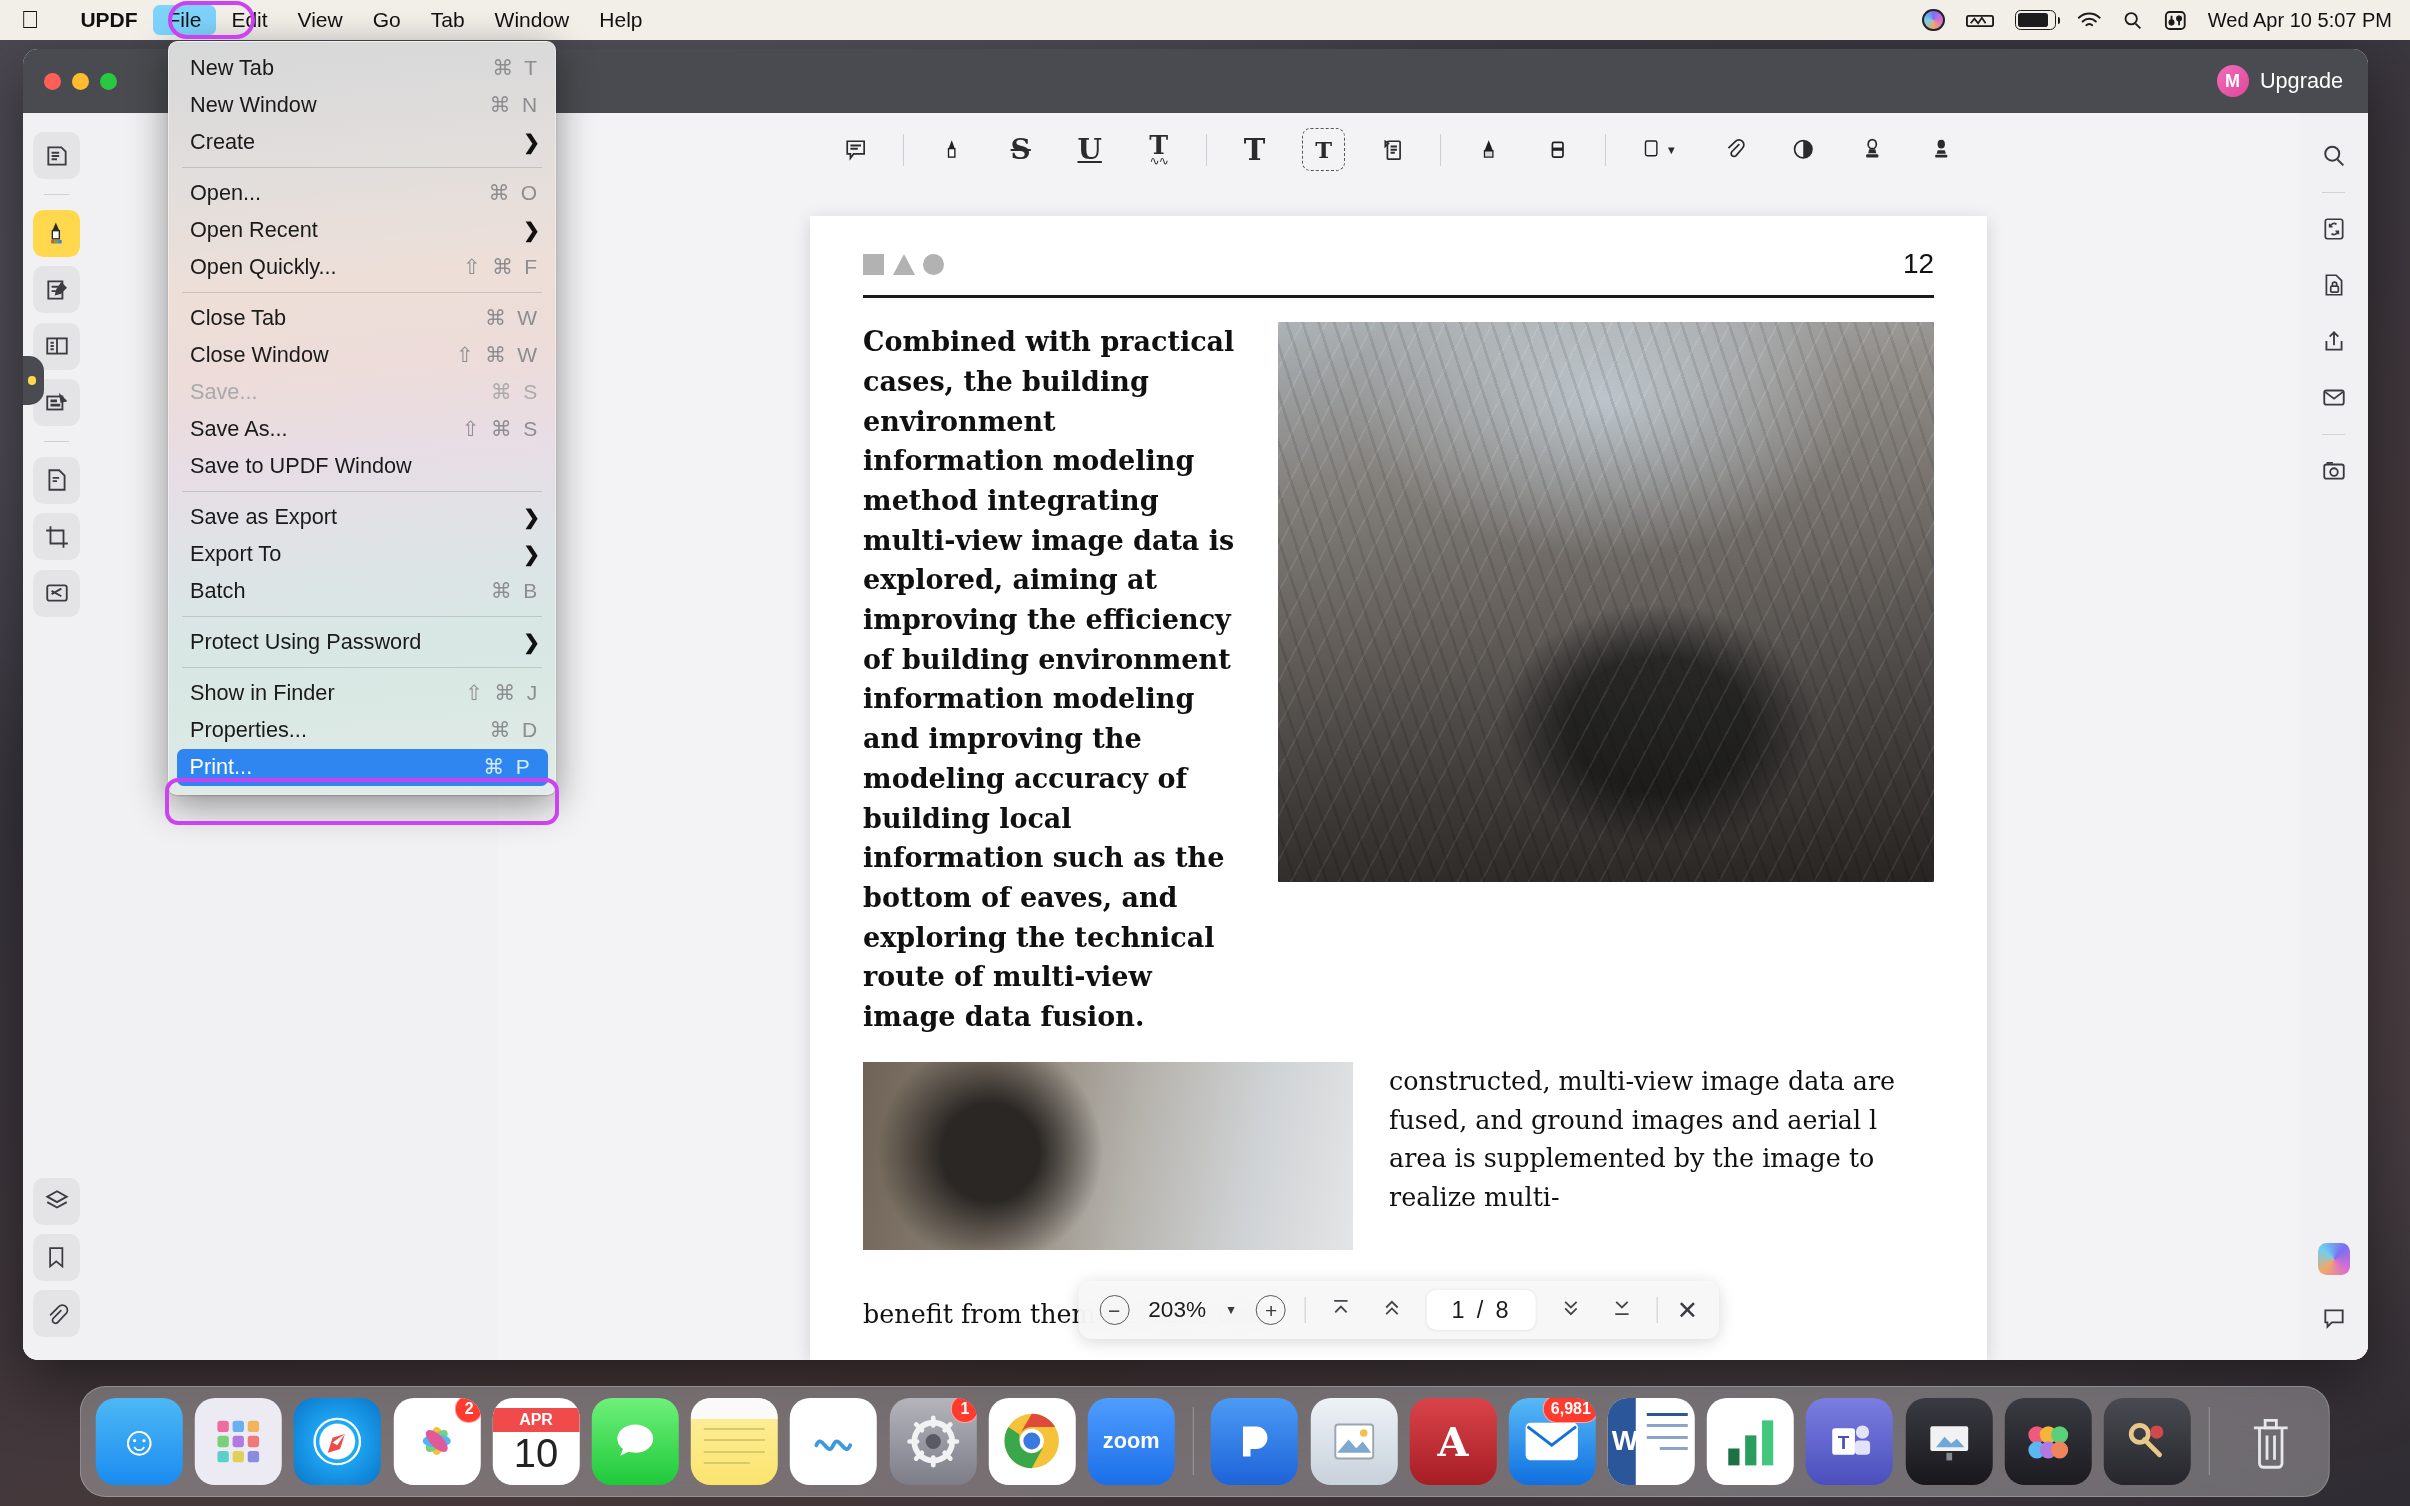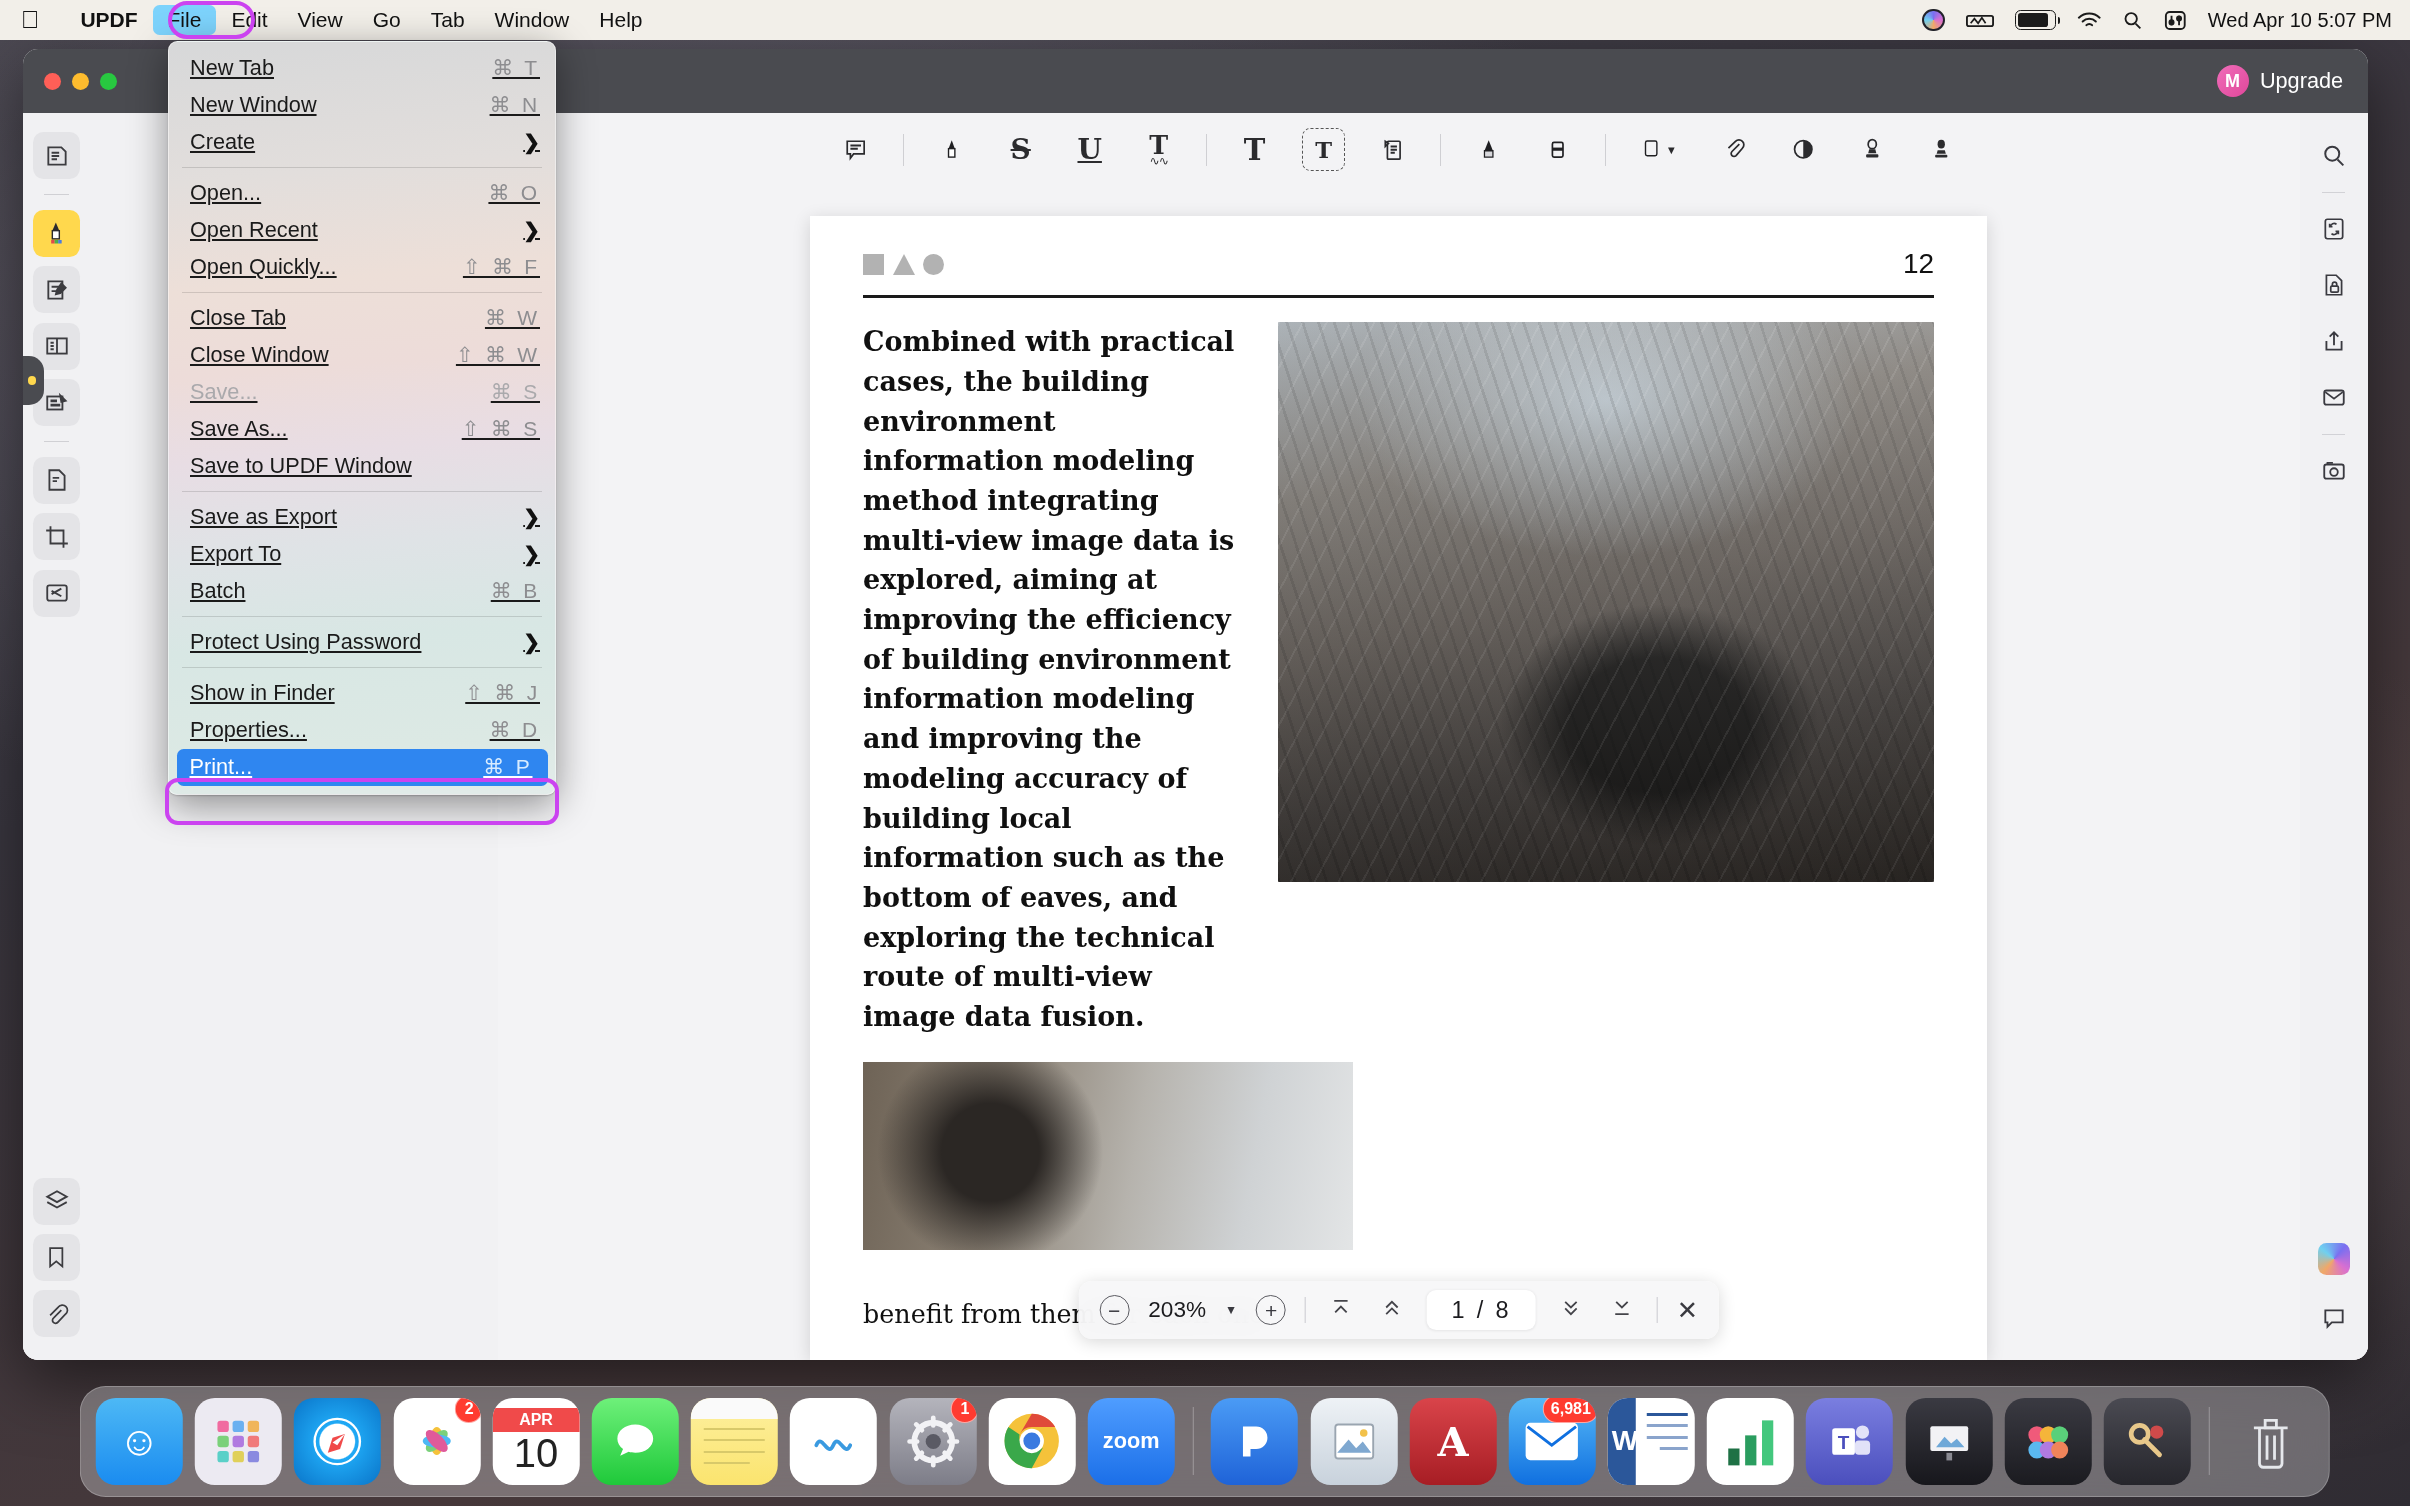--- a/index.html
+++ b/index.html
@@ -69,21 +69,20 @@
     box-shadow: 0 9.4px 38px rgba(0,0,0,.42), 0 0.9px 1.9px rgba(0,0,0,.2);
     border: 0.9px solid rgba(255,255,255,.45);
     backdrop-filter: blur(22.6px);
     z-index: 940;
     font-size: 21.7px; color: #1a1a1a;
   }
   .fm-row {
     height: 37px; display: flex; align-items: center;
     padding: 0 15px 0 21px;
     position: relative;
-    text-decoration: underline;
   }
   .fm-label { flex: 1; white-space: nowrap; }
   .fm-short { color: #8d8d90; letter-spacing: 2.8px; font-size: 21px; white-space: nowrap; }
   .fm-arrow { color: #111; font-size: 20px; font-weight: bold; }
   .fm-row.disabled .fm-label,
   .fm-row.disabled .fm-short { color: #aaa9ac; }
   .fm-sep { height: 0.9px; background: rgba(0,0,0,.13); margin: 6.6px 13px; }
   .fm-row.selected {
     background: #2f86f0; color: #fff; border-radius: 6.6px;
     margin: 0 7.5px; padding-left: 13px; gap: 36px;
@@ -583,20 +582,21 @@
           <div id="pg-rule"></div>
 
           <div id="pg-top">
             <div id="pg-para">Combined with practical cases, the building environment information modeling method integrating multi-view image data is explored, aiming at improving the efficiency of building environment information modeling and improving the modeling accuracy of building local information such as the bottom of eaves, and exploring the technical route of multi-view image data fusion.</div>
             <div id="pg-photo"></div>
           </div>
 
 
           <div id="pg-bottom">
             <div id="pg-photo2"></div>
+            <div id="pg-text2">constructed, multi-view image data are fused, and ground images and aerial l area is supplemented by the image to realize multi-</div>
           </div>
           <div id="pg-lastline">benefit from them for each one</div>
         </div>
       </div>
 
       <div id="bottom-bar">
         <div class="bb-circ">−</div>
         <span id="zoom-val">203%</span>
         <span class="bb-caret">▼</span>
         <div class="bb-circ">+</div>

